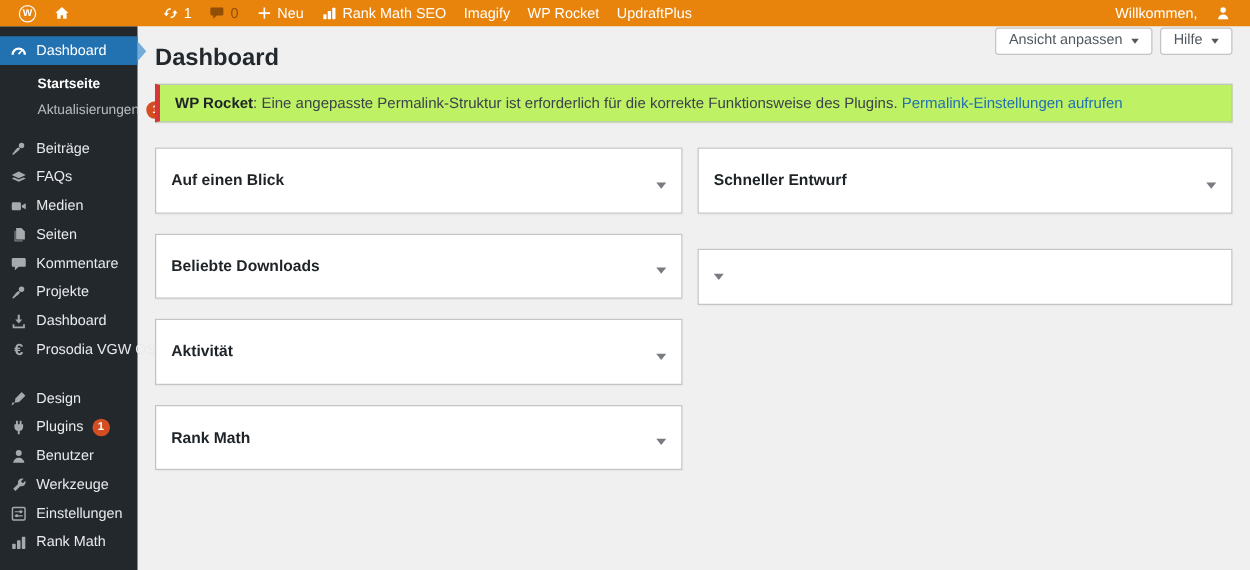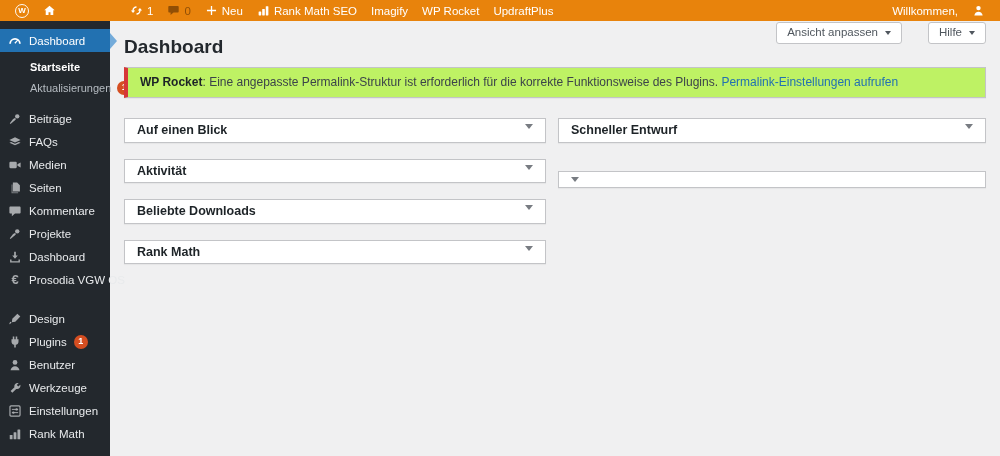--- a/index.html
+++ b/index.html
@@ -55,34 +55,34 @@
     font-size:9px;font-weight:600;display:flex;align-items:center;justify-content:center;
     padding:0 2px;box-sizing:border-box;line-height:1;
   }
   .menu-separator{height:16px;}
   
   .content{position:absolute;left:110px;top:21px;right:0;bottom:0;}
   .screen-meta{position:absolute;top:1px;right:14px;display:flex;gap:6px;}
   .meta-btn{
     background:#fff;border:1px solid #c3c4c7;border-radius:3px;color:#50575e;
     font-size:11.5px;padding:4px 10px;display:flex;align-items:center;gap:7px;cursor:pointer;
-    line-height:1;white-space:nowrap;margin-left:20px;
+    line-height:1;white-space:nowrap;
   }
   .caret{width:0;height:0;border-left:3.5px solid transparent;border-right:3.5px solid transparent;border-top:4.5px solid #50575e;display:inline-block;}
   h1.page-title{margin:15px 14px 0;font-size:19px;font-weight:600;color:#23282d;}
   .notice{
     margin:9px 14px 0;background:#bef264;border:1px solid #c3c4c7;border-left:4px solid #d63638;
     padding:7px 12px;font-size:12px;color:#3c434a;box-shadow:0 1px 1px rgba(0,0,0,.04);
     line-height:1.25;
   }
   .notice b{color:#1d2327;}
   .notice a{color:#2271b1;cursor:pointer;}
   .columns{margin:20px 14px 0;display:grid;grid-template-columns:422px 1fr;gap:12px;align-items:start;}
   .postbox{background:#fff;border:1px solid #c3c4c7;box-shadow:0 1px 1px rgba(0,0,0,.04);margin-bottom:16px;box-sizing:border-box;}
-  .postbox-header{display:flex;align-items:flex-start;justify-content:space-between;padding:5px 12px;cursor:pointer;}
+  .postbox-header{display:flex;align-items:flex-end;justify-content:space-between;padding:19px 12px;cursor:pointer;}
   .postbox-title{font-size:12.5px;font-weight:bold;color:#1d2327;line-height:1;}
   .toggle-caret{width:0;height:0;border-left:4px solid transparent;border-right:4px solid transparent;border-top:5px solid #787c82;}
   .postbox.push-down{margin-top:28px;}
 </style>
 </head>
 <body>
 
 <div class="admin-bar">
   <div class="ab-left">
     <span class="ab-item">
@@ -324,27 +324,27 @@
   <div class="columns">
     <div class="col">
       <div class="postbox">
         <div class="postbox-header">
           <span class="postbox-title">Auf einen Blick</span>
           <span class="toggle-caret"></span>
         </div>
       </div>
       <div class="postbox">
         <div class="postbox-header">
+          <span class="postbox-title">Beliebte Downloads</span>
+          <span class="toggle-caret"></span>
+        </div>
+      </div>
+      <div class="postbox">
+        <div class="postbox-header">
           <span class="postbox-title">Aktivität</span>
-          <span class="toggle-caret"></span>
-        </div>
-      </div>
-      <div class="postbox">
-        <div class="postbox-header">
-          <span class="postbox-title">Beliebte Downloads</span>
           <span class="toggle-caret"></span>
         </div>
       </div>
       <div class="postbox">
         <div class="postbox-header">
           <span class="postbox-title">Rank Math</span>
           <span class="toggle-caret"></span>
         </div>
       </div>
     </div>

